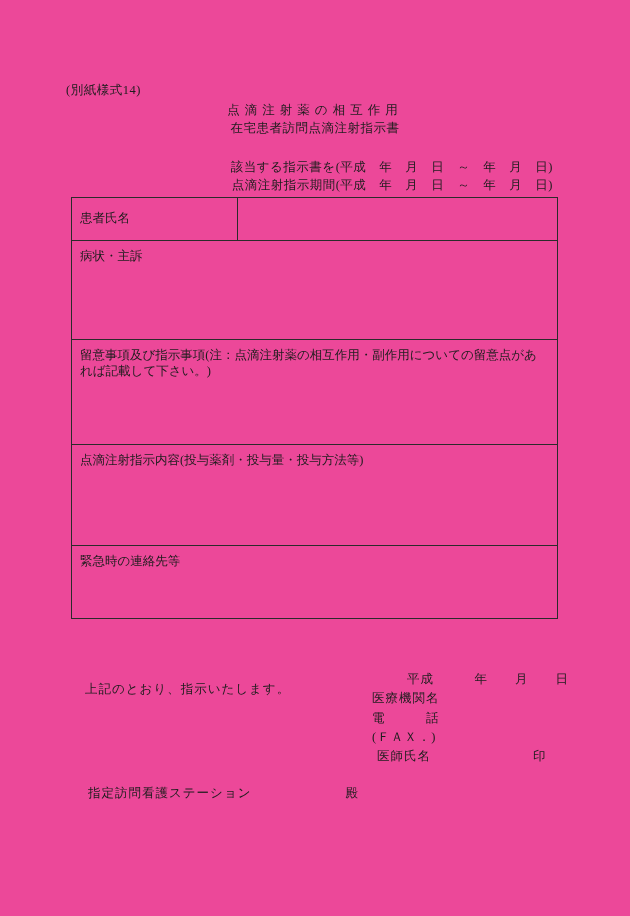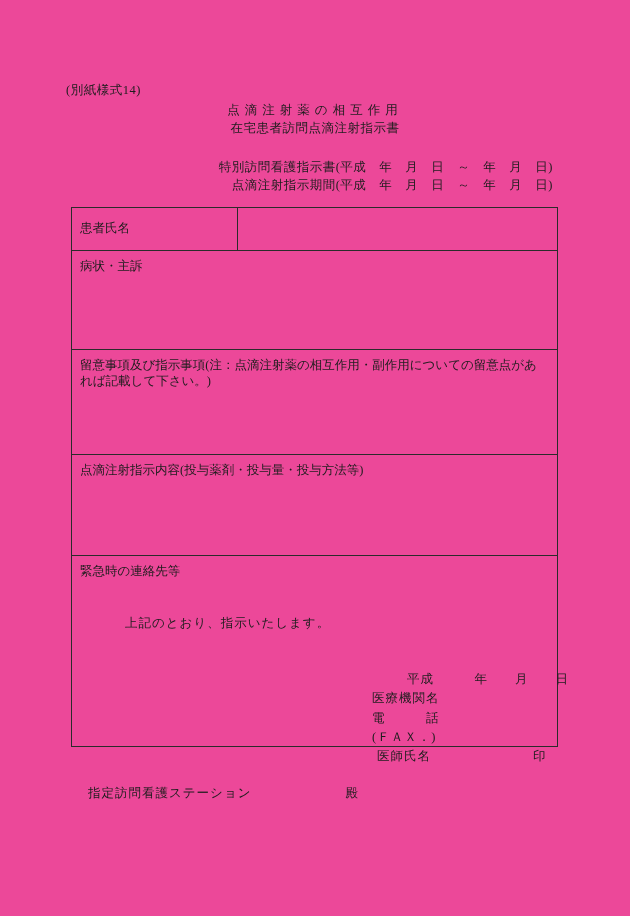--- a/index.html
+++ b/index.html
@@ -15,54 +15,54 @@
   }
   
   .form-number{position:absolute;left:66px;top:83px;letter-spacing:.5px;}
   .form-title{position:absolute;left:0;width:100%;top:103px;text-align:center;letter-spacing:5px;}
   .form-subtitle{position:absolute;left:0;width:100%;top:121px;text-align:center;letter-spacing:.5px;}
   .circle-note{position:absolute;right:87px;top:141px;letter-spacing:.5px;}
   .period-line-1{position:absolute;right:77px;top:160px;letter-spacing:.5px;}
   .period-line-2{position:absolute;right:77px;top:178px;letter-spacing:.5px;}
   
   .form-table{
-    position:absolute;left:71px;top:207px;width:487px;height:540px;
+    position:absolute;left:71px;top:197px;width:487px;height:422px;
     box-sizing:border-box;border:1px solid #2b2b2b;background:transparent;
   }
   .trow{box-sizing:border-box;border-bottom:1px solid #2b2b2b;overflow:hidden;}
   .trow:last-child{border-bottom:none;}
   .row-patient{height:43px;display:flex;}
   .cell-patient{
     width:166px;box-sizing:border-box;border-right:1px solid #2b2b2b;
     display:flex;align-items:center;padding-left:8px;
   }
   .cell-birth{flex:1;padding:4px 4px 0 8px;line-height:15px;}
   .age-line{text-indent:203px;}
   .row-symptoms{height:99px;padding:8px 8px 0 8px;}
   .row-remarks{height:105px;padding:8px 8px 0 8px;}
   .row-iv{height:101px;padding:8px 8px 0 8px;}
   .row-emergency{height:103px;padding:8px 8px 0 8px;}
   
-  .statement{position:absolute;left:85px;top:616px;letter-spacing:1px;margin-left:40px;}
+  .statement{position:absolute;left:85px;top:682px;letter-spacing:1px;}
   .sig-block{position:absolute;left:372px;top:670px;line-height:19.3px;letter-spacing:1px;}
   .sig-date{text-indent:35px;}
   .sig-doctor{position:relative;text-indent:5px;}
   .seal{position:absolute;left:161px;top:0;text-indent:0;}
   .station-line{position:absolute;left:88px;top:766px;letter-spacing:1px;margin-top:20px;}
   .dono{margin-left:90px;}
 </style>
 </head>
 <body>
 
 <div class="page">
 
   <div class="form-number">(別紙様式14)</div>
   <div class="form-title">点滴注射薬の相互作用</div>
   <div class="form-subtitle">在宅患者訪問点滴注射指示書</div>
-  <div class="period-line-1">特別訪問看護指示書(平成　年　月　日　～　年　月　日)</div>
+  <div class="period-line-1">該当する指示書を(平成　年　月　日　～　年　月　日)</div>
   <div class="period-line-2">点滴注射指示期間(平成　年　月　日　～　年　月　日)</div>
 
   <div class="form-table">
     <div class="trow row-patient">
       <div class="cell-patient">
         <span>患者氏名</span>
       </div>
     </div>
     <div class="trow row-symptoms">
       <span>病状・主訴</span>

